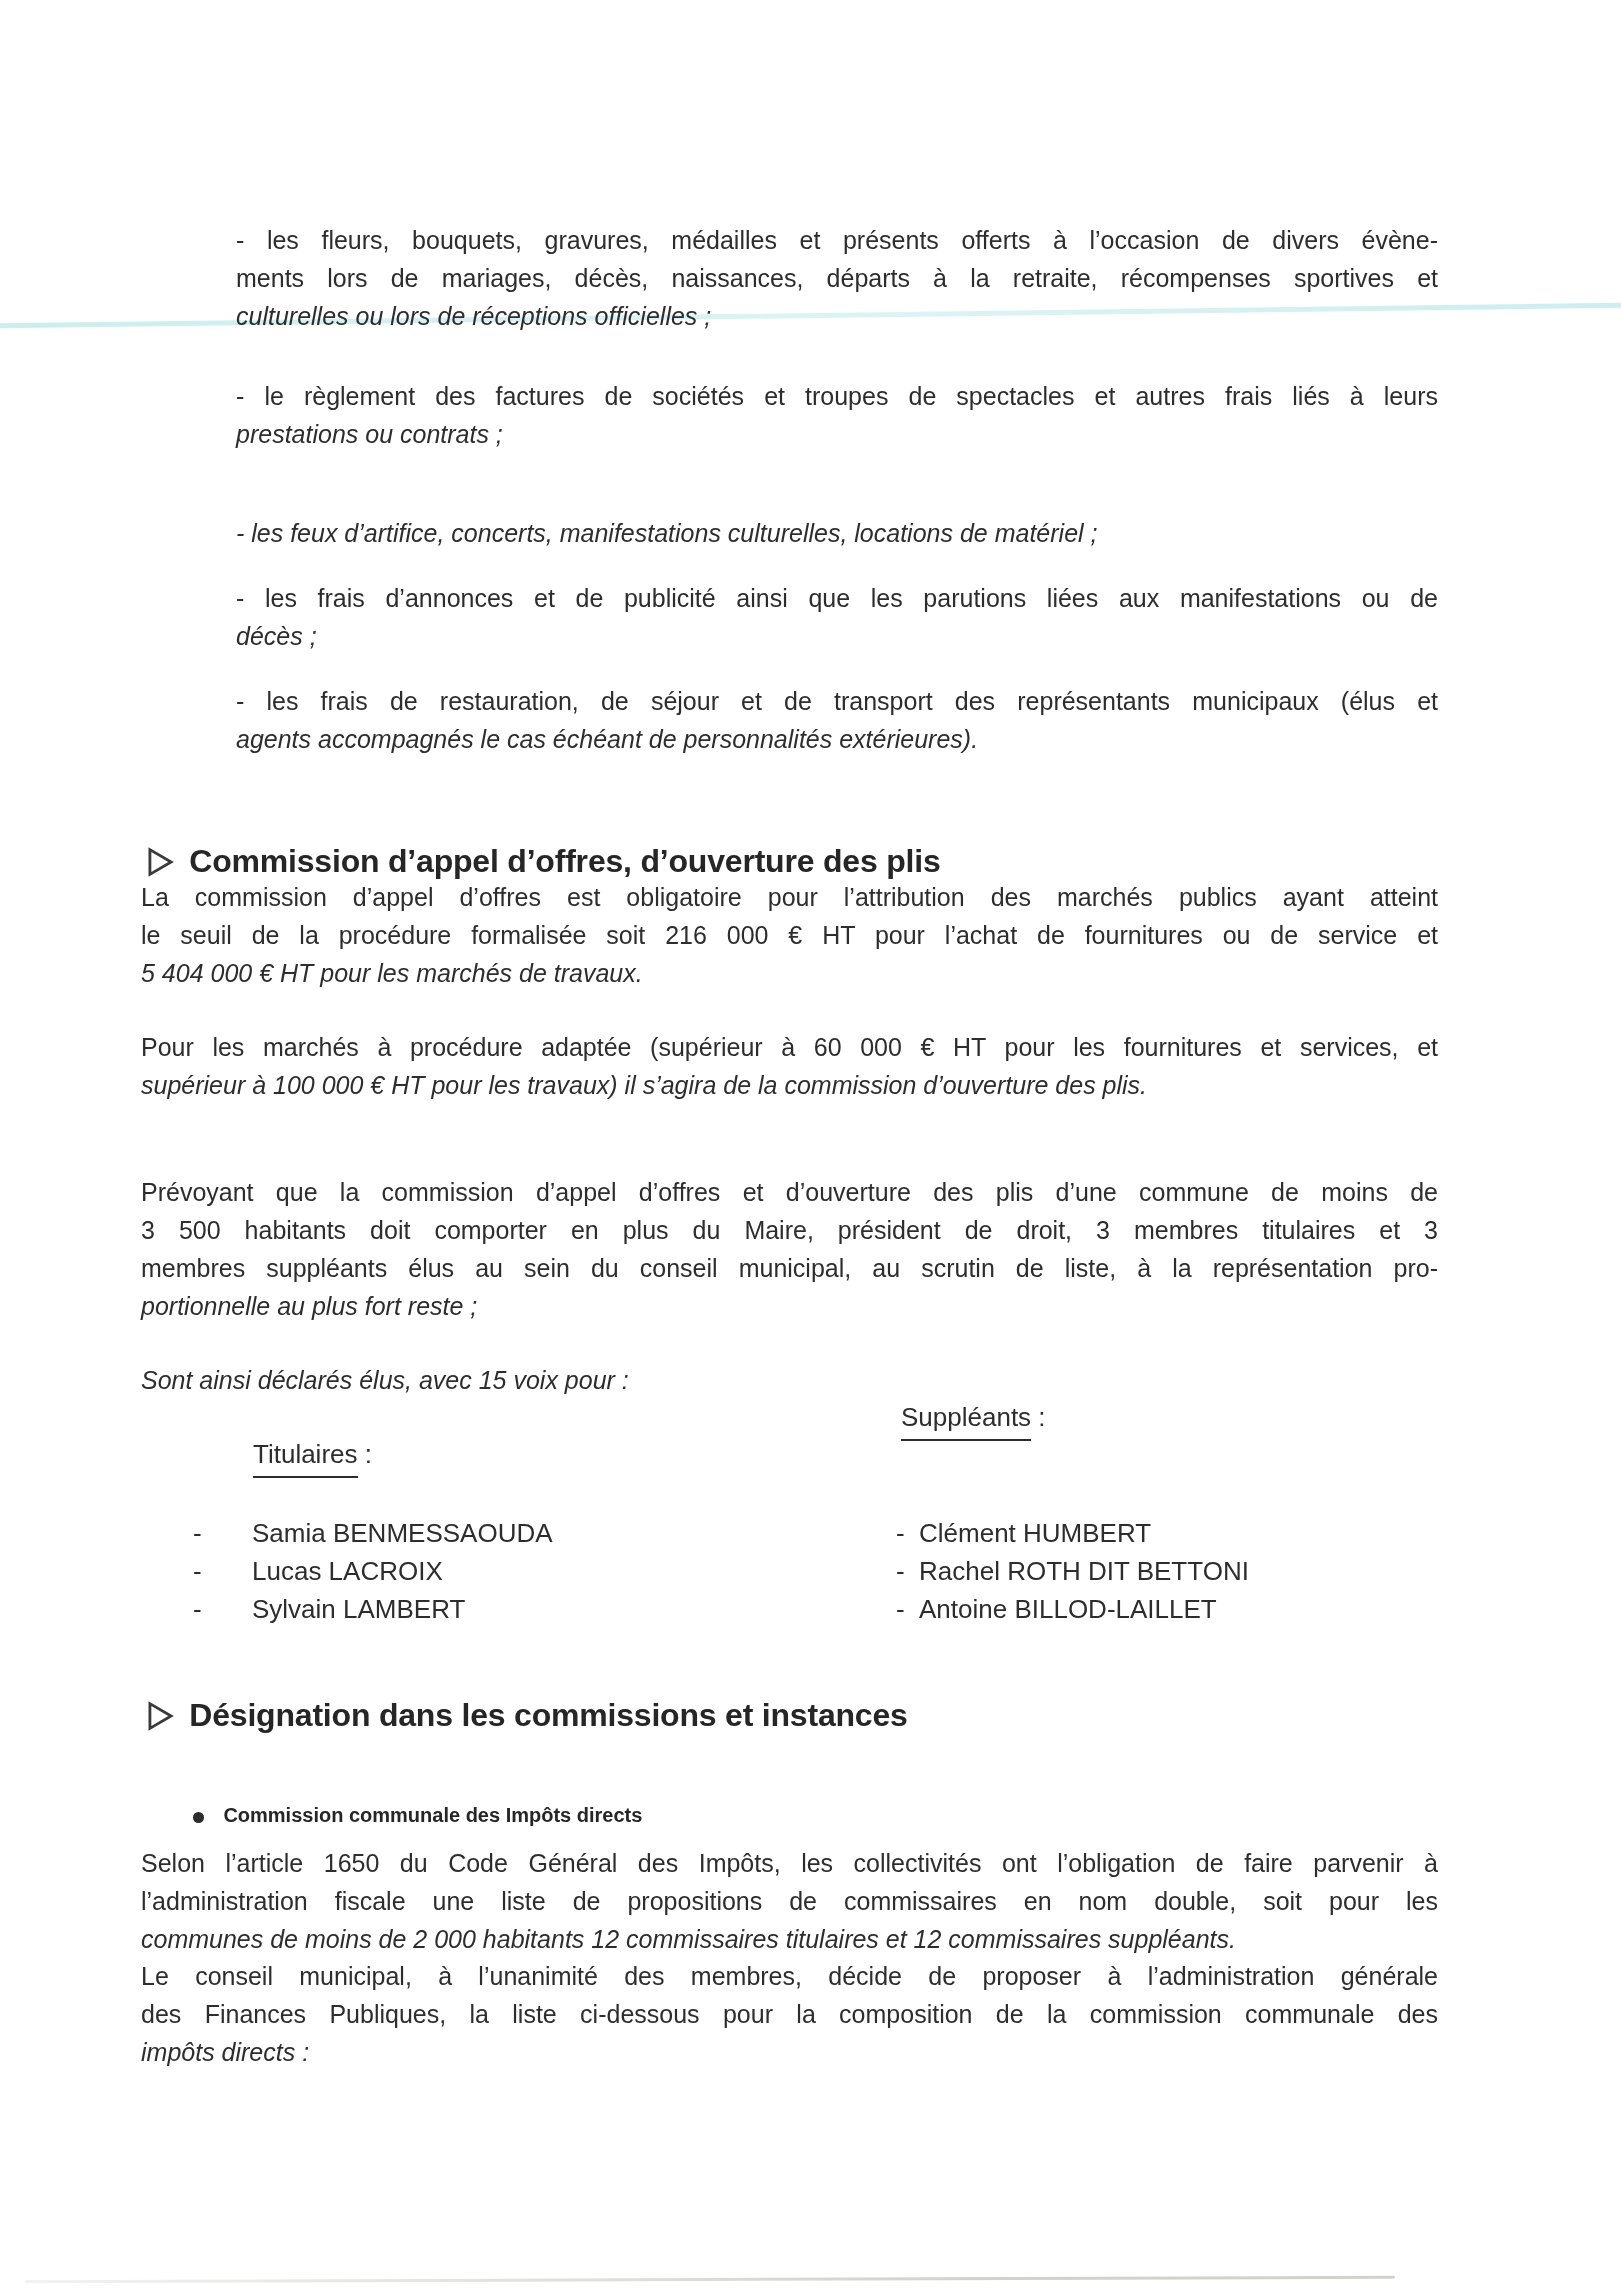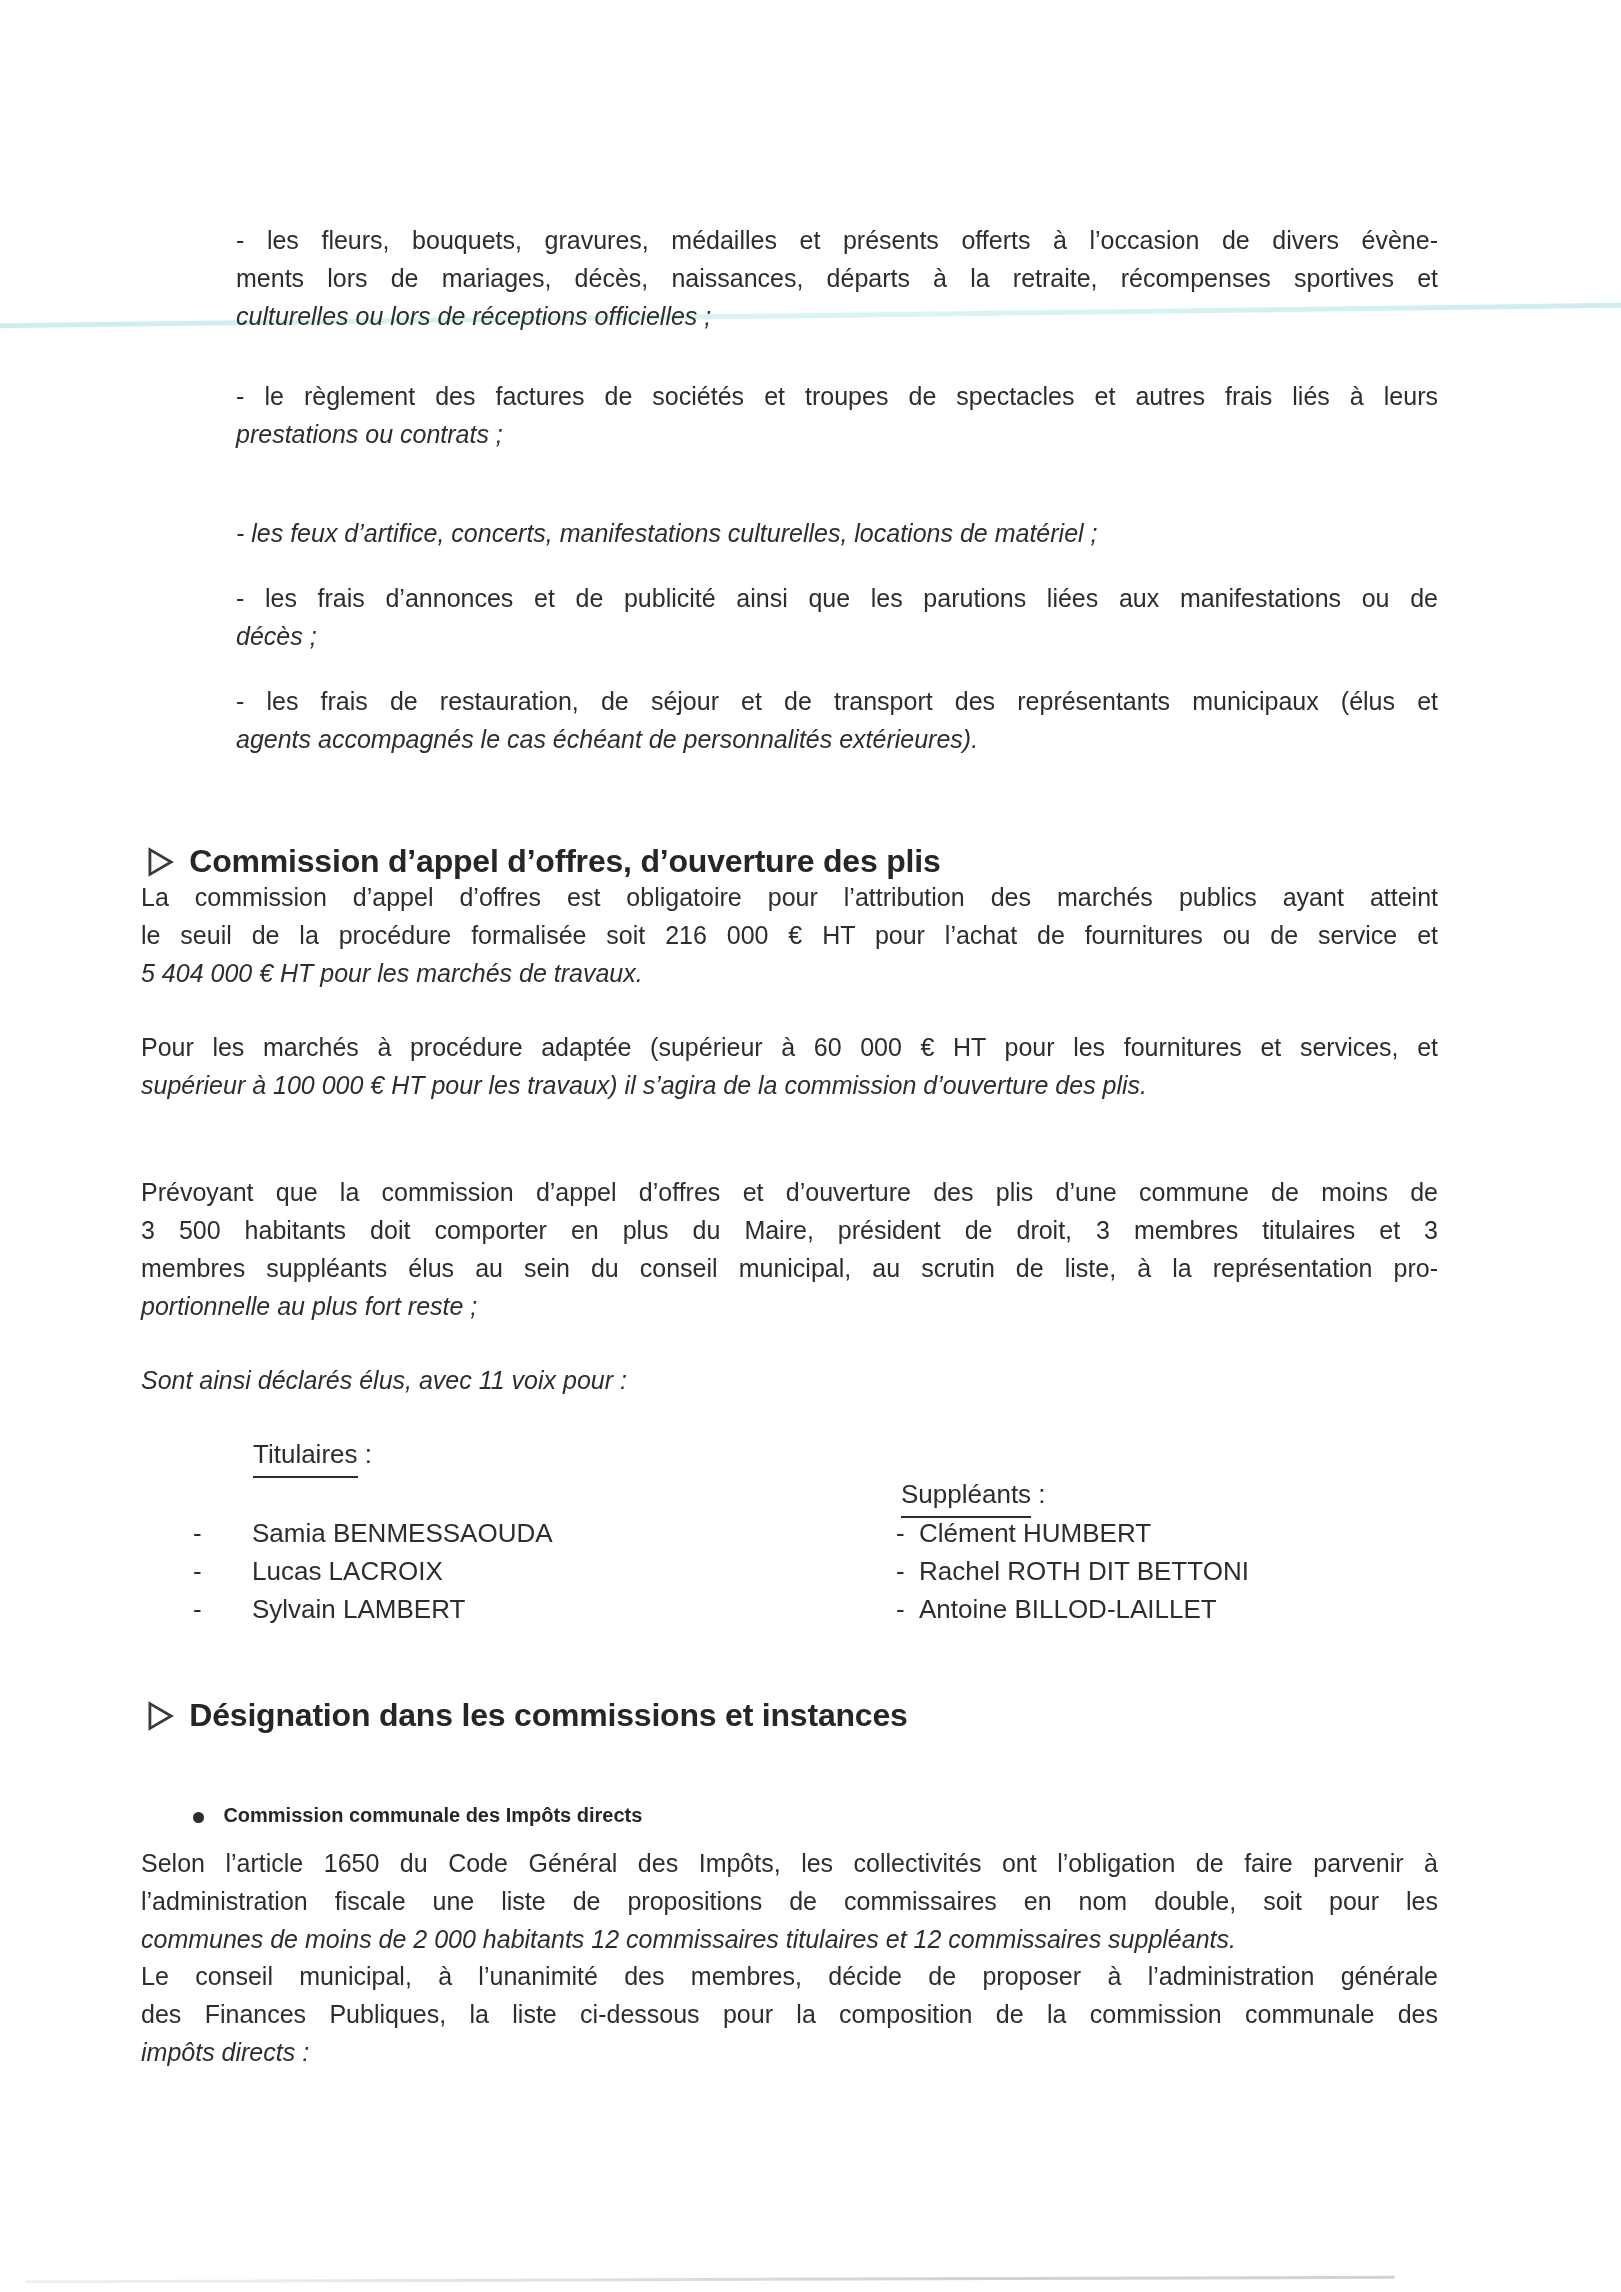--- a/index.html
+++ b/index.html
@@ -103,28 +103,28 @@
     </div>
 
   <div class="block para" style="left:141px;top:1173px;width:1297px;">
       <div class="jline">Prévoyant que la commission d’appel d’offres et d’ouverture des plis d’une commune de moins de</div>
       <div class="jline">3 500 habitants doit comporter en plus du Maire, président de droit, 3 membres titulaires et 3</div>
       <div class="jline">membres suppléants élus au sein du conseil municipal, au scrutin de liste, à la représentation pro-</div>
       <div class="jline last">portionnelle au plus fort reste ;</div>
     </div>
 
   <div class="block para" style="left:141px;top:1361px;width:1297px;">
-    <div class="jline last">Sont ainsi déclarés élus, avec 11 voix pour :</div>
+    <div class="jline last">Sont ainsi déclarés élus, avec 15 voix pour :</div>
   </div>
 
   <div class="block col-label" style="left:253px;top:1439px;">
     <span class="u">Titulaires</span><span> :</span>
   </div>
 
-  <div class="block col-label" style="left:901px;top:1479px;text-align:center;">
+  <div class="block col-label" style="left:901px;top:1402px;text-align:center;">
     <span class="u">Suppléants</span><span> :</span>
   </div>
 
   <div class="block members" style="left:193px;top:1514px;width:645px;">
       <div class="member-row">
         <span class="dash" style="width: 59px;">-</span>
         <span>Samia BENMESSAOUDA</span>
       </div>
       <div class="member-row">
         <span class="dash" style="width: 59px;">-</span>

